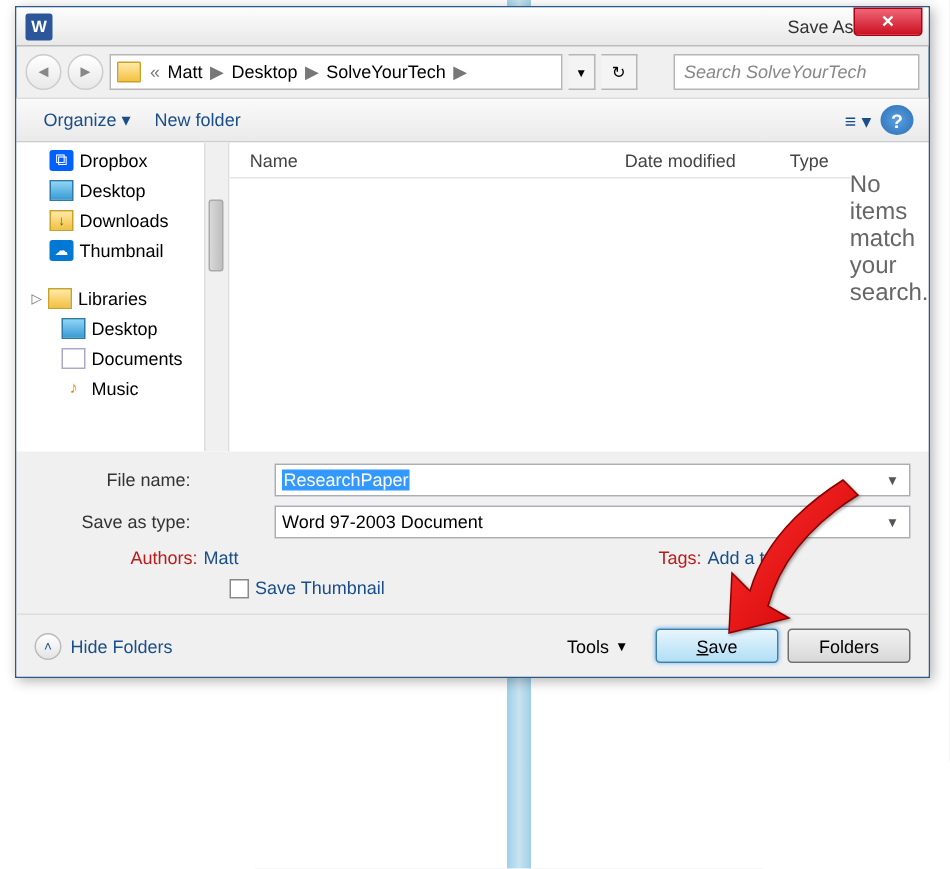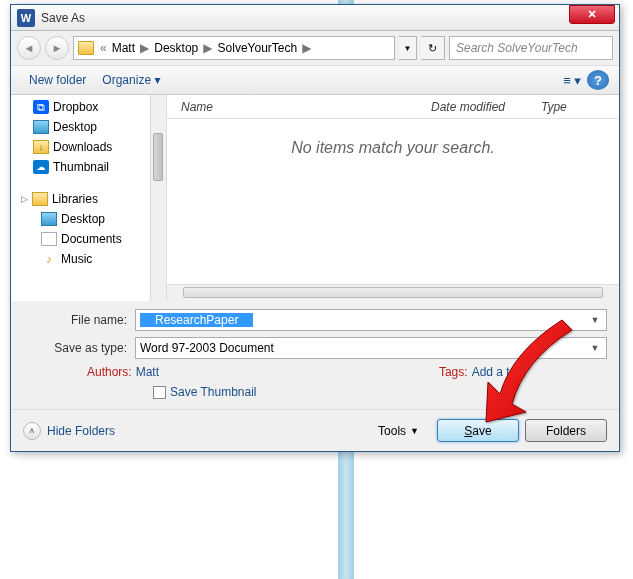--- a/index.html
+++ b/index.html
@@ -2,31 +2,31 @@
 <html><head>
 <meta charset="utf-8">
 <style>
 * { box-sizing: border-box; margin: 0; padding: 0; font-family: "Segoe UI", Tahoma, sans-serif; }
 body { width: 633px; height: 579px; background: #f5f5f5; position: relative; overflow: hidden; }
 .bg-doc { position: absolute; top: 0; left: 0; width: 633px; height: 579px; background: #fff; font-size: 13px; color: #333; padding: 450px 4px 0 4px; line-height: 1.35; }
 .bg-doc .sep { position: absolute; top: 0; left: 338px; width: 16px; height: 579px; background: linear-gradient(to right,#9fd0e8,#c8e3f0,#9fd0e8); }
 .dialog { position: absolute; top: 4px; left: 10px; width: 610px; height: 448px; background: #f0f0f0; border: 1px solid #2a5a8a; box-shadow: 2px 2px 8px rgba(0,0,0,.3); display: flex; flex-direction: column; }
 .titlebar { height: 26px; background: linear-gradient(#fdfdfd,#e8e8e8); display: flex; align-items: center; border-bottom: 1px solid #bbb; }
 .titlebar .wicon { width: 18px; height: 18px; margin: 0 6px; background: #2b579a; color: #fff; font-size: 11px; font-weight: bold; display: flex; align-items: center; justify-content: center; border-radius: 2px; }
-.titlebar .title { font-size: 12px; color: #333; flex: 1; }
+.titlebar .title { font-size: 12px; color: #333; flex: 1; text-align: right; }
 .titlebar .close { width: 46px; height: 19px; background: linear-gradient(#e67,#c12); border: 1px solid #a01; border-radius: 0 0 3px 3px; margin-right: 4px; margin-top: -7px; display: flex; align-items: center; justify-content: center; color: #fff; font-weight: bold; font-size: 11px; }
 .navbar { height: 34px; display: flex; align-items: center; padding: 4px 6px; gap: 4px; }
 .navbtn { width: 24px; height: 24px; border: 1px solid #ccc; border-radius: 50%; background: linear-gradient(#fff,#e8e8e8); display: flex; align-items: center; justify-content: center; font-size: 11px; color: #888; }
 .addrbar { flex: 1; height: 24px; border: 1px solid #b5b5b5; background: #fff; display: flex; align-items: center; padding: 0 4px; font-size: 12px; }
 .addrbar .folder-icon { width: 16px; height: 14px; background: linear-gradient(#ffe9a8,#f4c142); border: 1px solid #c9a227; border-radius: 1px; margin-right: 4px; }
 .addrbar .crumb { padding: 0 3px; }
 .addrbar .sep-ch { color: #777; padding: 0 2px; }
 .dropbtn { width: 18px; height: 24px; border: 1px solid #b5b5b5; border-left: none; background: #f4f4f4; display: flex; align-items: center; justify-content: center; font-size: 8px; }
 .refresh { width: 24px; height: 24px; border: 1px solid #b5b5b5; border-left: none; background: #f4f4f4; display: flex; align-items: center; justify-content: center; font-size: 11px; }
-.searchbox { width: 164px; height: 24px; border: 1px solid #b5b5b5; background: #fff; margin-left: 0; padding: 0 6px; font-size: 12px; font-style: italic; color: #888; display: flex; align-items: center; }
+.searchbox { width: 164px; height: 24px; border: 1px solid #b5b5b5; background: #fff; margin-left: 20px; padding: 0 6px; font-size: 12px; font-style: italic; color: #888; display: flex; align-items: center; }
 .toolbar { height: 30px; border-top: 1px solid #ddd; border-bottom: 1px solid #ccc; background: linear-gradient(#fafafa,#eaeaea); display: flex; align-items: center; padding: 0 10px; font-size: 12px; color: #1a4e8a; }
 .toolbar .tb-item { padding: 4px 8px; cursor: default; }
 .toolbar .spacer { flex: 1; }
 .toolbar .view-icon, .toolbar .help-icon { width: 22px; height: 20px; margin-left: 4px; display: flex; align-items: center; justify-content: center; font-size: 13px; }
 .help-icon { color: #fff; background: radial-gradient(#5aa0e0,#2a6db5); border-radius: 50%; width: 18px; height: 18px; font-size: 12px; font-weight: bold; }
 .body { flex: 1; display: flex; min-height: 0; }
 .sidebar { width: 156px; background: #fff; border-right: 1px solid #ddd; font-size: 12px; overflow: hidden; position: relative; }
 .sidebar .tree { padding: 2px 0; }
 .tree-item { display: flex; align-items: center; height: 20px; padding-left: 22px; gap: 4px; white-space: nowrap; }
 .tree-item.lib { padding-left: 10px; margin-top: 12px; }
@@ -35,33 +35,33 @@
 .ic-dropbox { background:#0061fe; color:#fff; border-radius:2px; }
 .ic-desktop { background: linear-gradient(#8fd4f7,#3a9bd4); border:1px solid #2a7aac; }
 .ic-downloads { background: linear-gradient(#ffe9a8,#f4c142); border:1px solid #c9a227; position:relative; }
 .ic-downloads::after { content:"↓"; position:absolute; font-size:9px; color:#2a7a2a; }
 .ic-onedrive { background:#0078d4; color:#fff; border-radius:2px; font-size:9px; }
 .ic-lib { background: linear-gradient(#ffe9a8,#f4c142); border:1px solid #c9a227; }
 .ic-doc { background:#fff; border:1px solid #aac; }
 .ic-music { color:#e82; }
 .sb-scroll { position:absolute; right:0; top:0; width:16px; height:100%; background:#f0f0f0; border-left:1px solid #ddd; }
 .sb-thumb { position:absolute; left:2px; top:38px; width:10px; height:48px; background:linear-gradient(to right,#d8d8d8,#bfbfbf); border:1px solid #aaa; border-radius:2px;}
-.content { flex: 1; background: #fff; display: flex; flex-direction: column; position: relative; font-style: italic; }
+.content { flex: 1; background: #fff; display: flex; flex-direction: row; position: relative; }
 .headers { height: 24px; border-bottom: 1px solid #e5e5e5; display: flex; align-items: center; font-size: 12px; color: #444; }
 .headers .col { padding: 0 14px; }
 .headers .col.name { width: 250px; }
 .headers .col.date { width: 110px; }
 .empty { flex: 1; display: flex; justify-content: center; padding-top: 20px; font-size: 16px; color: #666; }
 .hscroll { height: 17px; background:#f0f0f0; border-top:1px solid #ddd; position:relative; }
 .hscroll .tr { position:absolute; left:16px; right:16px; top:2px; height:11px; background:linear-gradient(#eee,#dcdcdc); border:1px solid #bbb; border-radius:2px;}
 .bottom { background: #f0f0f0; padding: 8px 12px 10px 12px; font-size: 12px; }
-.row { display: flex; align-items: center; margin-bottom: 6px; }
+.row { display: flex; align-items: center; margin-bottom: 6px; gap: 48px; }
 .row .lbl { width: 112px; text-align: right; padding-right: 8px; color: #333; }
 .row .field { flex: 1; height: 22px; border: 1px solid #abadb3; background: #fff; display: flex; align-items: center; padding: 0 4px; position: relative; }
-.row .field .sel { background: #3399ff; color: #fff; padding: 0 15px; }
+.row .field .sel { background: #3399ff; color: #fff; padding: 0 1px; }
 .row .dd { width: 16px; text-align: center; color: #555; font-size: 9px; position: absolute; right: 3px; }
 .meta { display: flex; padding-left: 64px; gap: 4px; font-size: 12px; margin-bottom: 6px; }
 .meta .ml { color: #b91c1c; }
 .meta .mv { color: #1a4e8a; }
 .cb-row { padding-left: 130px; display: flex; align-items: center; gap: 4px; font-size: 12px; color: #1a4e8a; margin-top: 6px; }
 .cb { width: 13px; height: 13px; border: 1px solid #888; background: #fff; }
 .footer { height: 42px; display: flex; align-items: center; padding: 0 12px; border-top: 1px solid #ddd; background: #f0f0f0; }
 .hide-folders { display: flex; align-items: center; gap: 6px; font-size: 12px; color: #1a4e8a; }
 .chev-up { width: 18px; height: 18px; border: 1px solid #bbb; border-radius: 50%; background: linear-gradient(#fff,#e4e4e4); display: flex; align-items: center; justify-content: center; font-size: 9px; }
 .footer .spacer { flex: 1; }
@@ -98,22 +98,22 @@
       <span class="sep-ch">▶</span>
       <span class="crumb">SolveYourTech</span>
       <span class="sep-ch">▶</span>
     </div>
     <div class="dropbtn">▼</div>
     <div class="refresh">↻</div>
     <div class="searchbox">Search SolveYourTech</div>
   </div>
 
   <div class="toolbar">
+    <div class="tb-item"><span>Organize</span> ▾</div>
     <div class="tb-item">New folder</div>
-    <div class="tb-item"><span>Organize</span> ▾</div>
     <div class="spacer"></div>
     <div class="view-icon">≡ ▾</div>
     <div class="help-icon">?</div>
   </div>
 
   <div class="body">
     <div class="sidebar">
       <div class="tree">
         <div class="tree-item">
             <span class="ic ic-dropbox">⧉</span>

